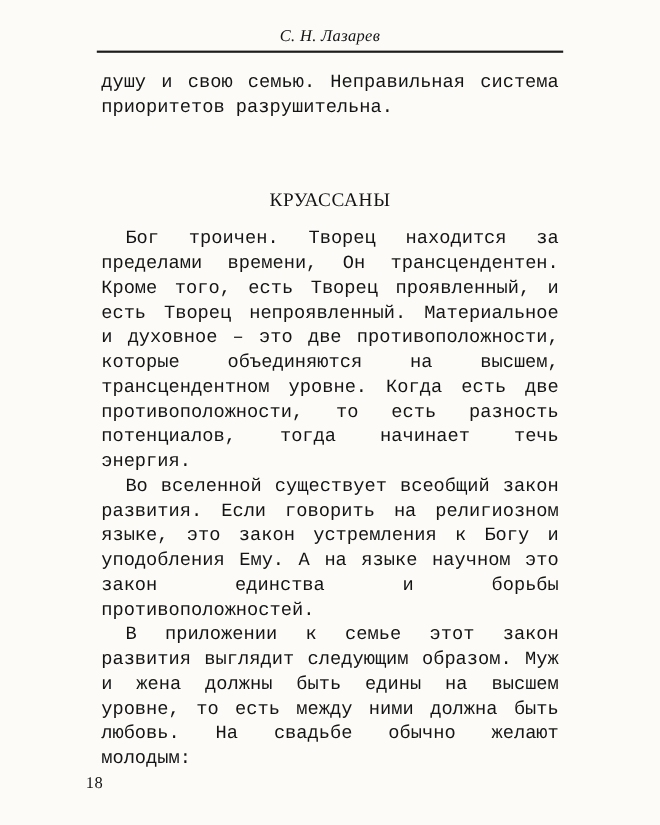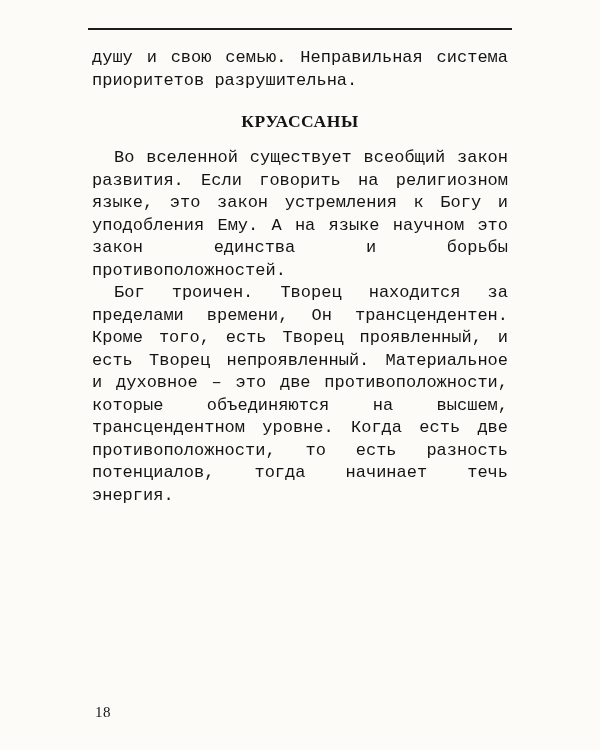--- a/index.html
+++ b/index.html
@@ -45,48 +45,50 @@
   .body-text p {
     margin: 0;
     text-indent: 22px;
     font-family: Liberation Mono, monospace;
   }
   .body-text p.continuation {
     text-indent: 0;
   }
   .chapter-title {
     font-size: 17.5px;
-    font-weight: bold;
+    font-weight: normal;
     text-align: center;
     text-indent: 0;
     letter-spacing: 0.6px;
-    margin: 18px 0 15px 0;
+    margin: 60px 0 15px 0;
     line-height: 22px;
   }
   .page-number {
     position: absolute;
-    left: 95px;
+    left: 78px;
     top: 704px;
     font-size: 15px;
     letter-spacing: 0.5px;
   }
 </style>
 </head>
 <body>
 
 <div class="page">
 
   <div class="running-header">
+    <div class="author">С. Н. Лазарев</div>
     <div class="header-rule"></div>
   </div>
 
   <div class="body-text">
     <p class="continuation">душу и свою семью. Неправильная система приорите­тов разрушительна.</p>
 
     <h1 class="chapter-title">КРУАССАНЫ</h1>
 
+    <p>Бог троичен. Творец находится за пределами вре­мени, Он трансцендентен. Кроме того, есть Творец про­явленный, и есть Творец непроявленный. Материальное и духовное – это две противоположности, которые объ­единяются на высшем, трансцендентном уровне. Когда есть две противоположности, то есть разность потенци­алов, тогда начинает течь энергия.</p>
     <p>Во вселенной существует всеобщий закон развития. Если говорить на религиозном языке, это закон устрем­ления к Богу и уподобления Ему. А на языке научном это закон единства и борьбы противоположностей.</p>
-    <p>Бог троичен. Творец находится за пределами вре­мени, Он трансцендентен. Кроме того, есть Творец про­явленный, и есть Творец непроявленный. Материальное и духовное – это две противоположности, которые объ­единяются на высшем, трансцендентном уровне. Когда есть две противоположности, то есть разность потенци­алов, тогда начинает течь энергия.</p>
+    <p>В приложении к семье этот закон развития выгля­дит следующим образом. Муж и жена должны быть едины на высшем уровне, то есть между ними должна быть любовь. На свадьбе обычно желают молодым:</p>
   </div>
 
   <div class="page-number">18</div>
 
 </div>
 
 </body></html>

